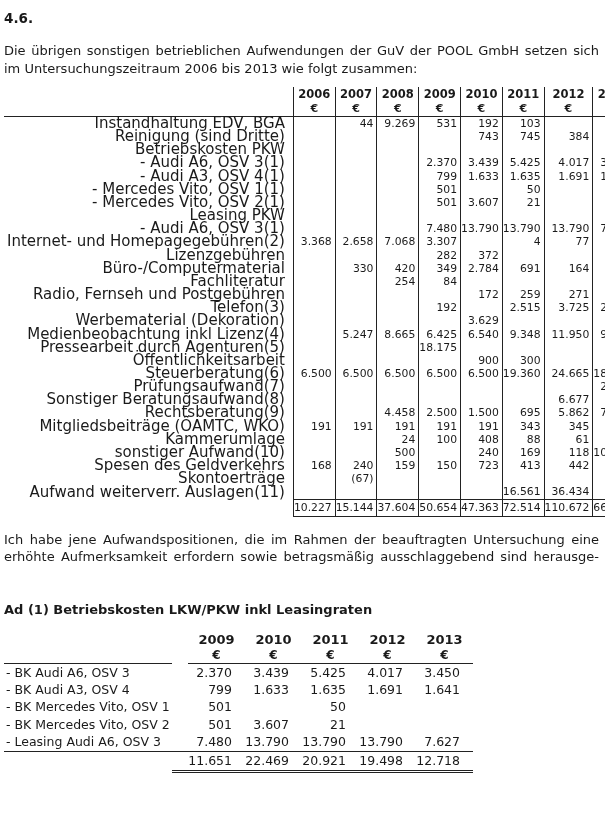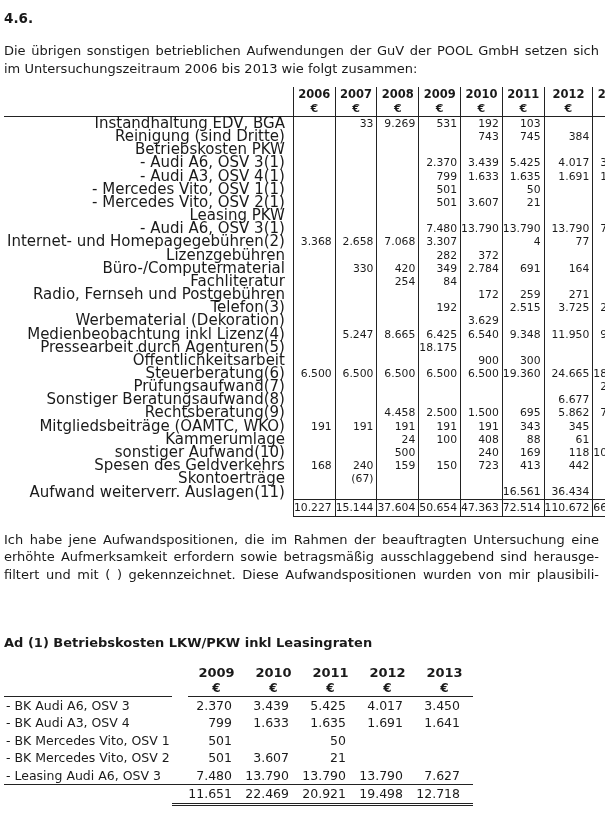--- a/index.html
+++ b/index.html
@@ -6,21 +6,21 @@
   body{
     width:605px;height:832px;overflow:hidden;
     font-family:"DejaVu Sans","Liberation Sans",sans-serif;
     color:#1a1a1a;
     -webkit-font-smoothing:antialiased;
   }
   .page{padding:8px 6px 0 4px;width:595px;}
   
   .h-sec{display:flex;font-weight:bold;font-size:13.5px;margin:2px 0 16px 0;}
   .h-sec .num{width:71px;flex:0 0 71px;}
-  .h-sub{font-weight:bold;font-size:13px;margin:52px 0 14px 0;}
+  .h-sub{font-weight:bold;font-size:13px;margin:36px 0 14px 0;}
   
   .para{font-size:13px;line-height:17.5px;margin:0 0 0 0;}
   .para .ln{white-space:normal;}
   .para .ln.j{text-align:justify;text-align-last:justify;}
   
   table{border-collapse:collapse;table-layout:fixed;}
   #t1{margin:10px 0 14px 0;font-size:11px;}
   #t1 td,#t1 th{padding:0;vertical-align:bottom;}
   #t1 thead th{font-weight:bold;text-align:center;font-size:11.5px;line-height:15px;}
   #t1 thead .eur{font-size:11px;line-height:14px;}
@@ -96,21 +96,21 @@
       </thead>
     <tbody>
         <tr>
           <td class="lbl">
             <span class="lwrap">
               <span>Instandhaltung EDV, BGA</span>
               <span></span>
             </span>
           </td>
           <td class="num ycell"></td>
-          <td class="num ycell">33</td>
+          <td class="num ycell">44</td>
           <td class="num ycell">9.269</td>
           <td class="num ycell">531</td>
           <td class="num ycell">192</td>
           <td class="num ycell">103</td>
           <td class="num ycell"></td>
           <td class="num ycell ylast"></td>
         </tr>
         <tr>
           <td class="lbl">
             <span class="lwrap">
@@ -569,21 +569,20 @@
           <td class="num ycell">72.514</td>
           <td class="num ycell">110.672</td>
           <td class="num ycell ylast">66.025</td>
         </tr>
       </tbody>
   </table>
 
   <div class="para">
       <div class="ln j">Ich habe jene Aufwandspositionen, die im Rahmen der beauftragten Untersuchung eine</div>
       <div class="ln j">erhöhte Aufmerksamkeit erfordern sowie betragsmäßig ausschlaggebend sind herausge-</div>
-      <div class="ln j">filtert und mit ( ) gekennzeichnet. Diese Aufwandspositionen wurden von mir plausibili-</div>
     </div>
 
   <div class="h-sub">Ad (1) Betriebskosten LKW/PKW inkl Leasingraten</div>
 
 
   <table id="t2">
     <colgroup>
       <col style="width:168px">
         <col style="width:16px">
       <col style="width:57px">

